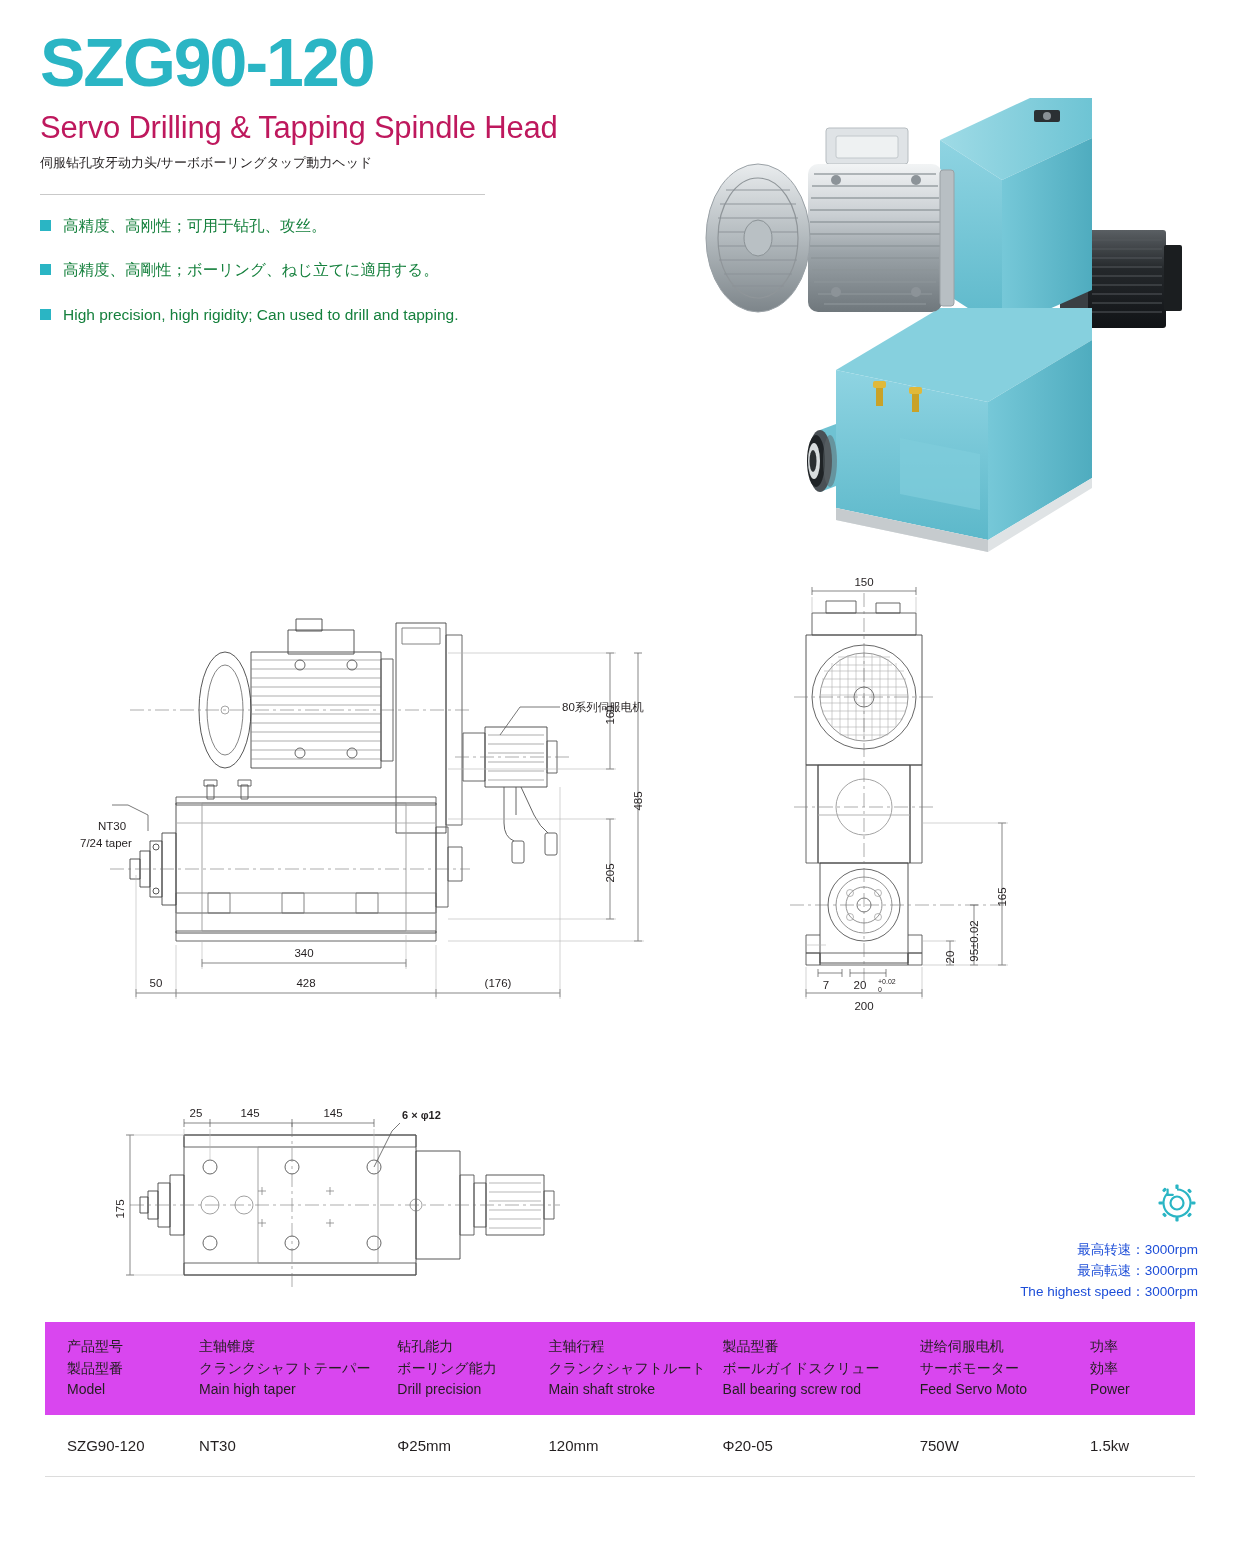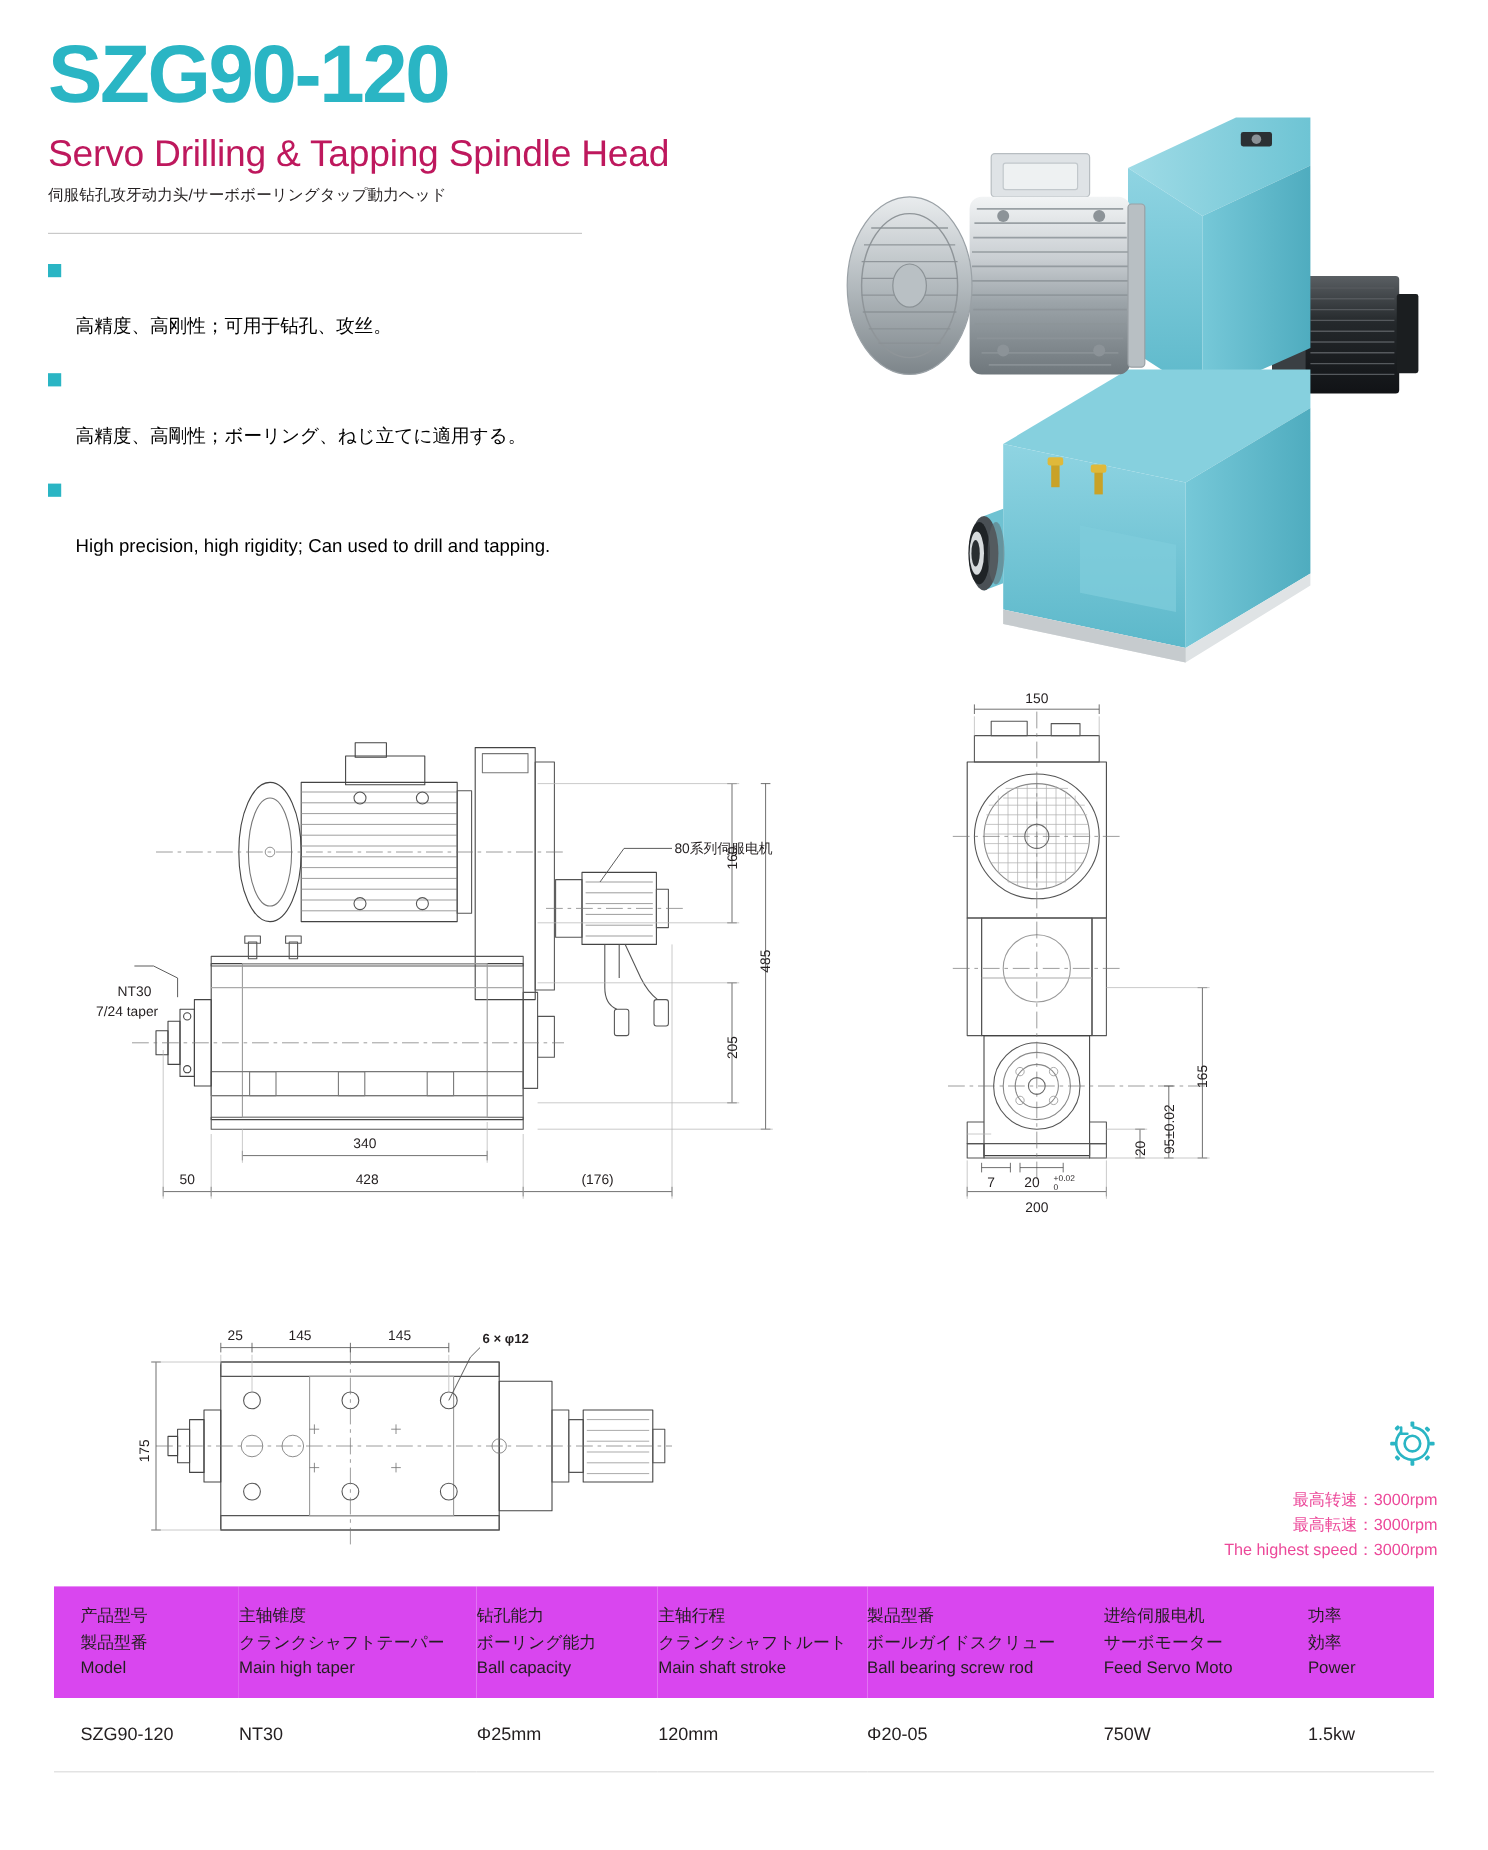--- a/index.html
+++ b/index.html
@@ -53,41 +53,40 @@
   .bullet .sq {
     width: 11px; height: 11px;
     background: #2ab5c4;
     margin-right: 12px;
     margin-top: 5px;
     flex: 0 0 auto;
   }
   .bullet .txt {
     font-size: 15.5px;
     line-height: 1.45;
-    color: #000000;
+    color: #15803d;
     max-width: 400px;
-    margin-top: 47px;
   }
   .bullet.en .txt { font-size: 15.5px; }
 
   
   .hero { position: absolute; left: 640px; top: 40px; width: 580px; height: 520px; }
 
   
   .drawings { position: absolute; left: 0; top: 575px; width: 1240px; height: 730px; }
 
   
   .speed-note {
     position: absolute;
     right: 42px;
     top: 1240px;
     text-align: right;
     font-size: 13.5px;
     line-height: 1.55;
-    color: #ec4899;
+    color: #1d4ed8;
   }
   .gear-icon { position: absolute; right: 42px; top: 1182px; }
 
   
   .spec-wrap { position: absolute; left: 45px; top: 1322px; width: 1150px; }
   table.spec { width: 100%; border-collapse: collapse; }
   table.spec thead tr { background: #d946ef; }
   table.spec th {
     text-align: left;
     font-weight: normal;
@@ -685,21 +684,21 @@
           <div class="l3">Model</div>
         </th>
         <th>
           <div class="l1">主轴锥度</div>
           <div class="l2">クランクシャフトテーパー</div>
           <div class="l3">Main high taper</div>
         </th>
         <th>
           <div class="l1">钻孔能力</div>
           <div class="l2">ボーリング能力</div>
-          <div class="l3">Ball capacity</div>
+          <div class="l3">Drill precision</div>
         </th>
         <th>
           <div class="l1">主轴行程</div>
           <div class="l2">クランクシャフトルート</div>
           <div class="l3">Main shaft stroke</div>
         </th>
         <th>
           <div class="l1">製品型番</div>
           <div class="l2">ボールガイドスクリュー</div>
           <div class="l3">Ball bearing screw rod</div>

